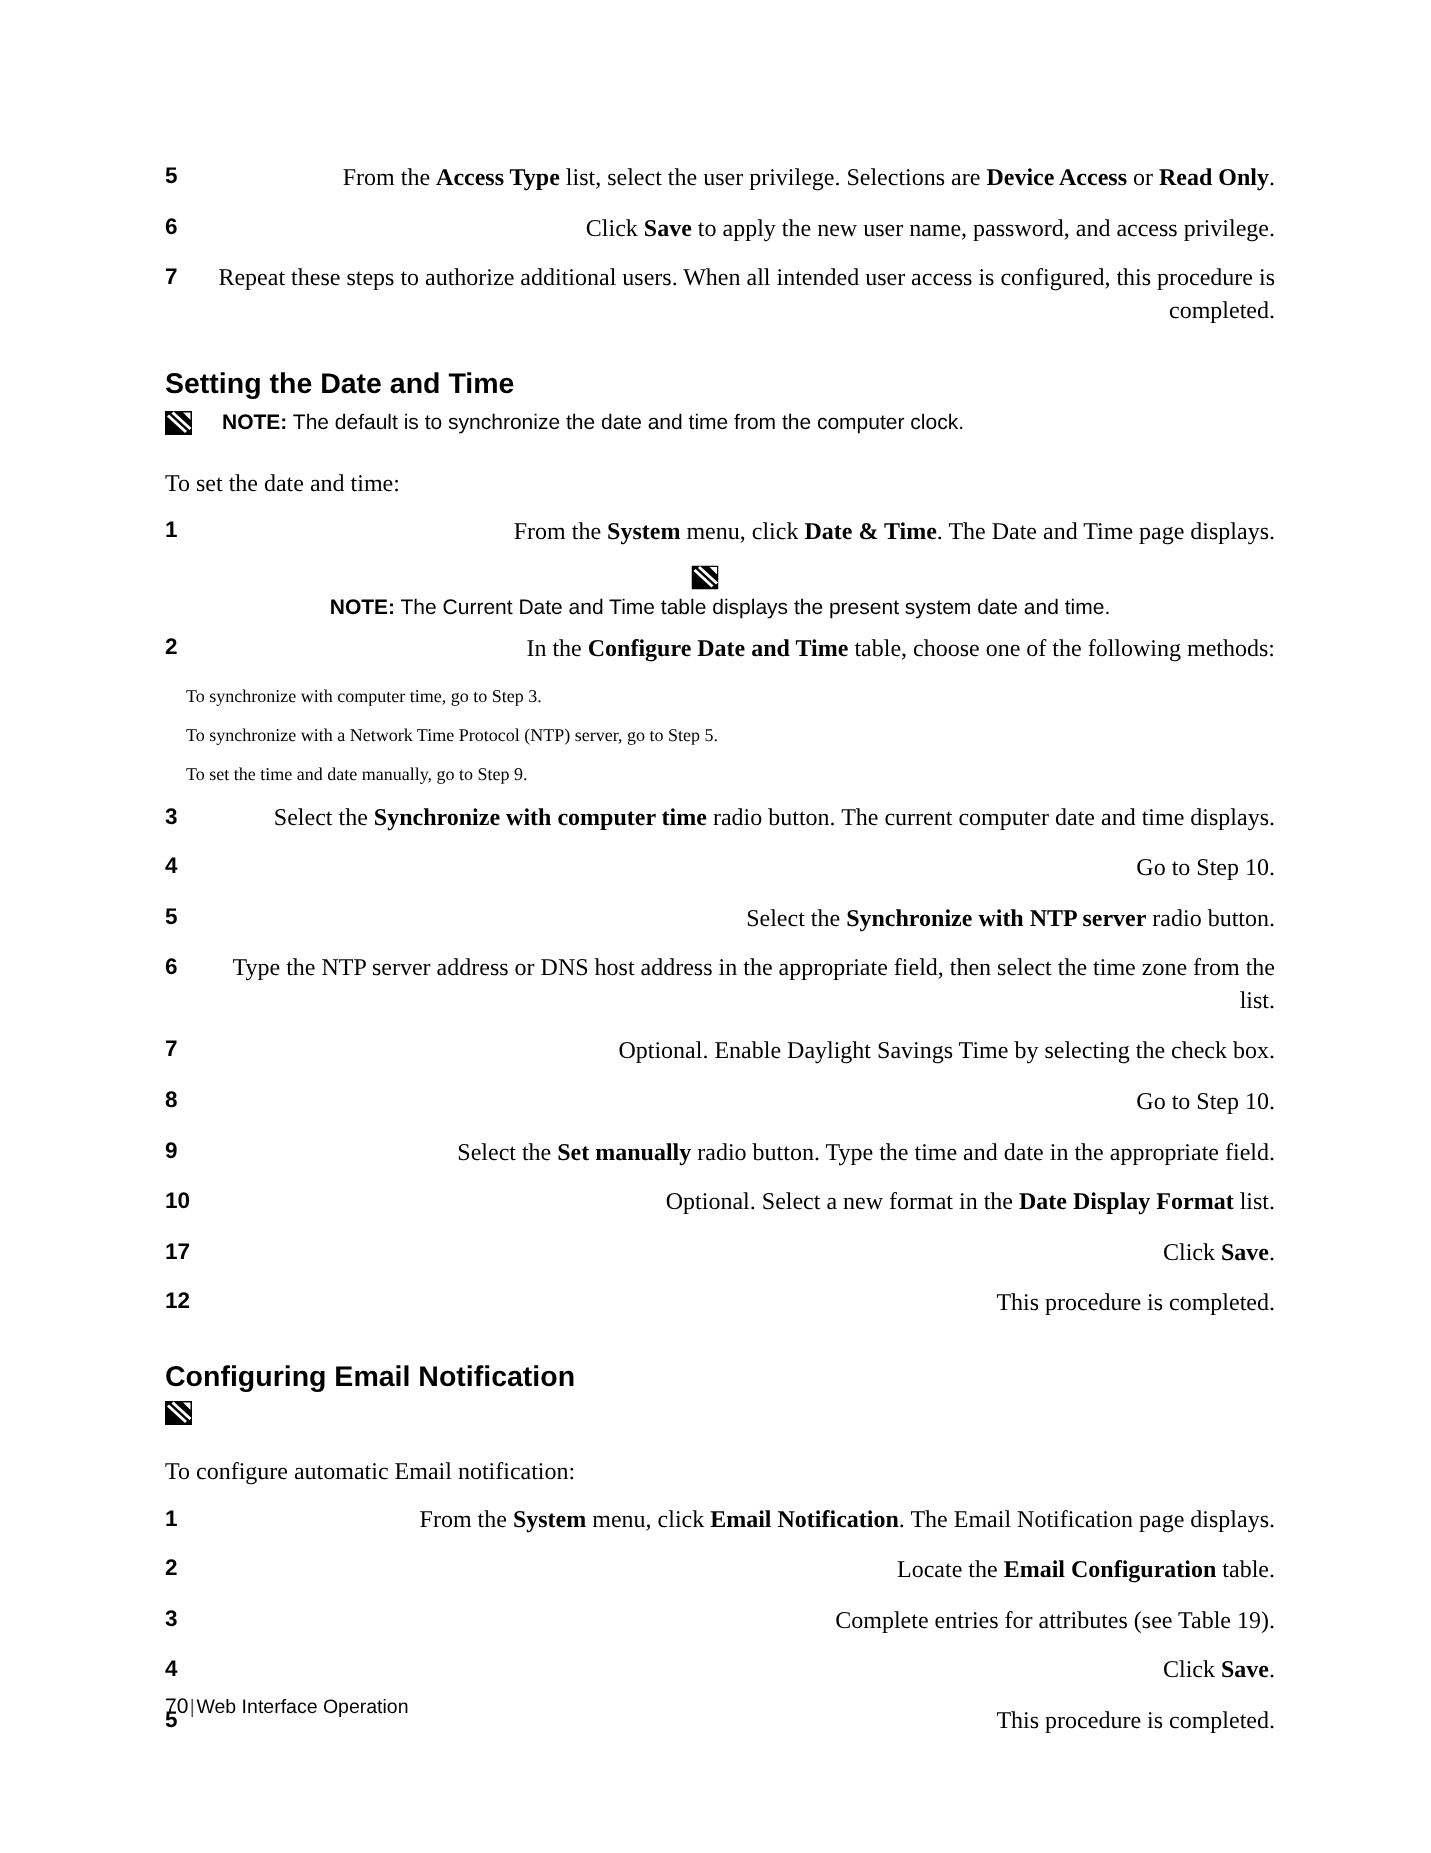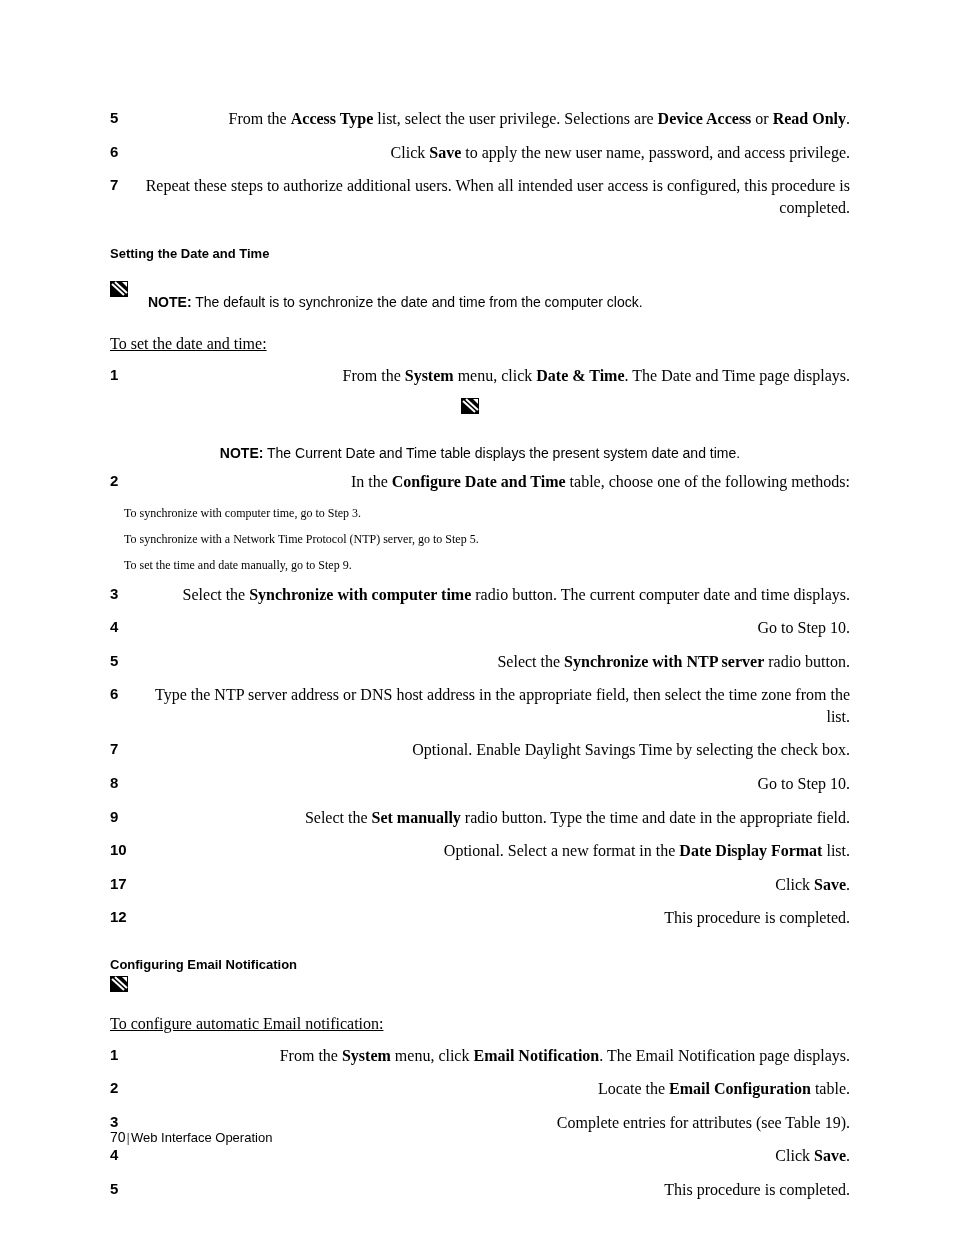--- a/index.html
+++ b/index.html
@@ -44,50 +44,48 @@
     line-height: 1.35;
     flex: 1;
     text-align: right;
   }
   ol.steps > li > .body .b {
     font-weight: 700;
   }
   .heading {
     font-family: Arial, Helvetica, sans-serif;
     font-weight: 700;
-    font-size: 13px;
+    font-size: 19px;
     margin-top: 28px;
     margin-bottom: 4px;
   }
   .note-row {
     display: flex;
     align-items: center;
     margin: 2px 0 8px 0;
   }
   .note-icon {
     width: 18px;
     height: 16px;
     flex: 0 0 18px;
     margin-right: 20px;
     position: relative;
   }
   .note-icon svg { display: block; }
   .note-text {
     font-family: Arial, Helvetica, sans-serif;
     font-size: 14px;
     line-height: 1.35;
-    margin-top: 28px;
   }
   .note-text .nb { font-weight: 700; }
   .plain {
     font-family: "Times New Roman", Times, serif;
     font-size: 16px;
     line-height: 1.35;
     margin: 21px 0 10px 0;
-    text-decoration: underline;
   }
   .sub-indent {
     margin-left: 14px;
     font-family: "Times New Roman", Times, serif;
     font-size: 12px;
     line-height: 1.35;
     margin-top: 10px;
     margin-bottom: 10px;
   }
   .footer {

